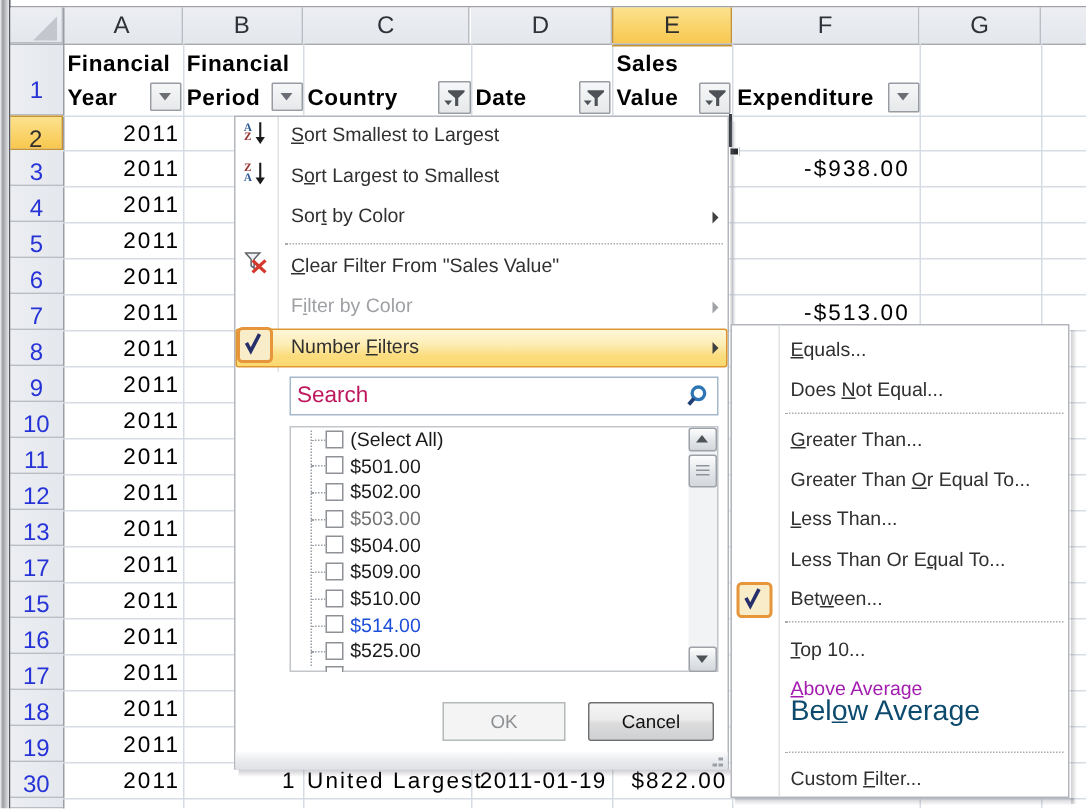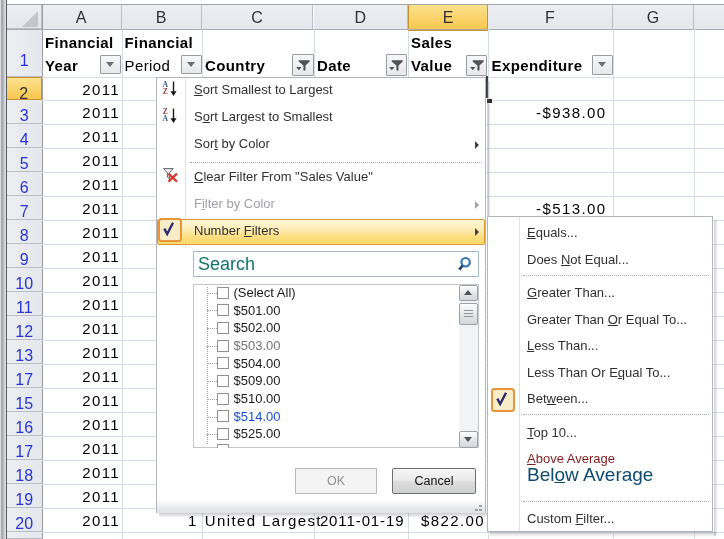--- a/index.html
+++ b/index.html
@@ -48,21 +48,21 @@
 <div class="ghdr" style="top:268.1px;height:23.95px;line-height:32.95px">10</div>
 <div class="ghdr" style="top:292.04999999999995px;height:23.95px;line-height:32.95px">11</div>
 <div class="ghdr" style="top:316.0px;height:23.95px;line-height:32.95px">12</div>
 <div class="ghdr" style="top:339.95px;height:23.95px;line-height:32.95px">13</div>
 <div class="ghdr" style="top:363.9px;height:23.95px;line-height:32.95px">17</div>
 <div class="ghdr" style="top:387.84999999999997px;height:23.95px;line-height:32.95px">15</div>
 <div class="ghdr" style="top:411.8px;height:23.95px;line-height:32.95px">16</div>
 <div class="ghdr" style="top:435.75px;height:23.95px;line-height:32.95px">17</div>
 <div class="ghdr" style="top:459.7px;height:23.95px;line-height:32.95px">18</div>
 <div class="ghdr" style="top:483.65px;height:23.95px;line-height:32.95px">19</div>
-<div class="ghdr" style="top:507.59999999999997px;height:23.95px;line-height:32.95px">20</div>
+<div class="ghdr" style="top:507.59999999999997px;height:23.95px;line-height:32.95px">30</div>
 <div class="ghdr" style="top:531.55px;height:7.4500000000000455px"></div>
 <div class="abs" style="left:41.5px;top:5px;width:1px;height:539px;background:#9b9ea4"></div>
 <div class="vl" style="left:121.5px;top:29px;height:510px"></div>
 <div class="vl" style="left:201.7px;top:29px;height:510px"></div>
 <div class="vl" style="left:313.5px;top:29px;height:510px"></div>
 <div class="vl" style="left:408px;top:29px;height:510px"></div>
 <div class="vl" style="left:488px;top:29px;height:510px"></div>
 <div class="vl" style="left:613px;top:29px;height:510px"></div>
 <div class="vl" style="left:694px;top:29px;height:510px"></div>
 
@@ -82,21 +82,21 @@
 <div class="hl" style="left:41.5px;top:387.84999999999997px;width:682.5px"></div>
 <div class="hl" style="left:41.5px;top:411.8px;width:682.5px"></div>
 <div class="hl" style="left:41.5px;top:435.75px;width:682.5px"></div>
 <div class="hl" style="left:41.5px;top:459.7px;width:682.5px"></div>
 <div class="hl" style="left:41.5px;top:483.65px;width:682.5px"></div>
 <div class="hl" style="left:41.5px;top:507.59999999999997px;width:682.5px"></div>
 <div class="hl" style="left:41.5px;top:531.55px;width:682.5px"></div>
 <div class="abs" style="left:45px;top:33.5px;font-weight:bold;font-size:15px;letter-spacing:0.4px;white-space:nowrap">Financial</div>
 <div class="abs" style="left:45px;top:57px;font-weight:bold;font-size:15px;letter-spacing:0.4px;white-space:nowrap">Year</div>
 <div class="abs" style="left:124.5px;top:33.5px;font-weight:bold;font-size:15px;letter-spacing:0.4px;white-space:nowrap">Financial</div>
-<div class="abs" style="left:124.5px;top:57px;font-weight:normal;font-size:15px;letter-spacing:0.4px;white-space:nowrap">Period</div>
+<div class="abs" style="left:124.5px;top:57px;font-weight:bold;font-size:15px;letter-spacing:0.4px;white-space:nowrap">Period</div>
 <div class="abs" style="left:205px;top:57px;font-weight:bold;font-size:15px;letter-spacing:0.4px;white-space:nowrap">Country</div>
 <div class="abs" style="left:317px;top:57px;font-weight:bold;font-size:15px;letter-spacing:0.4px;white-space:nowrap">Date</div>
 <div class="abs" style="left:411px;top:33.5px;font-weight:bold;font-size:15px;letter-spacing:0.4px;white-space:nowrap">Sales</div>
 <div class="abs" style="left:411px;top:57px;font-weight:bold;font-size:15px;letter-spacing:0.4px;white-space:nowrap">Value</div>
 <div class="abs" style="left:491.5px;top:57px;font-weight:bold;font-size:15px;letter-spacing:0.4px;white-space:nowrap">Expenditure</div>
 <div class="abs" style="left:408px;top:29.5px;width:80px;height:1.5px;background:#c59331"></div>
 <div class="fbtn" style="left:100px;top:54.5px;width:21px;height:19.5px"></div>
 <div class="abs" style="left:106.0px;top:61.75px;width:0;height:0;border-top:5px solid #6b6f75;border-left:4.5px solid transparent;border-right:4.5px solid transparent"></div>
 <div class="fbtn" style="left:180.5px;top:54.5px;width:21px;height:19.5px"></div>
 <div class="abs" style="left:186.5px;top:61.75px;width:0;height:0;border-top:5px solid #6b6f75;border-left:4.5px solid transparent;border-right:4.5px solid transparent"></div>
@@ -176,21 +176,21 @@
 <text x="3.2" y="6.2" text-anchor="middle" font-family="Liberation Serif,serif" font-weight="bold" font-size="7.6" fill="#953735">Z</text>
 <text x="3.2" y="12.6" text-anchor="middle" font-family="Liberation Serif,serif" font-weight="bold" font-size="7.6" fill="#2d5a93">A</text>
 <path d="M11.5 0.5 V11.5" stroke="#1a1a1a" stroke-width="1.4" fill="none"></path>
 <path d="M8.4 10.3 L11.5 15 L14.6 10.3 z" fill="#1a1a1a"></path>
   </svg>
 <svg class="abs" style="left:163.3px;top:167.5px" width="16" height="15" viewBox="0 0 16 15">
 <path d="M0.6 0.6 h9.6 l-3.8 4.2 v6 l-2 -1.6 v-4.4 z" fill="#eef0f2" stroke="#606468" stroke-width="1"></path>
 <path d="M5.4 5.6 L14 13.6 M14 5.6 L5.4 13.6" stroke="#d5382c" stroke-width="2.2"></path>
   </svg>
 <div class="abs" style="left:193px;top:251px;width:286px;height:26px;box-sizing:border-box;border:1px solid #a6b8cc;background:#fff"></div>
-<div class="abs" style="left:198px;top:251px;height:26px;line-height:26px;font-size:18px;color:#0f766e">Search</div>
+<div class="abs" style="left:198px;top:251px;height:26px;line-height:26px;font-size:15px;color:#be185d">Search</div>
 <svg class="abs" style="left:456.2px;top:254.5px" width="18" height="19" viewBox="0 0 18 19">
 <circle cx="9.6" cy="7.2" r="4.2" fill="none" stroke="#2e75b5" stroke-width="2.2"></circle>
 <path d="M6.6 10.6 L3.2 14.6" stroke="#1f3f77" stroke-width="2.6"></path>
   </svg>
 <div class="abs" style="left:193px;top:283.5px;width:286px;height:164.5px;box-sizing:border-box;border:1px solid #c2c5c9;background:#fff;overflow:hidden"></div>
 <div class="abs" style="left:206.5px;top:292.65000000000003px;width:10px;height:0;border-top:1px dotted #9aa0a6"></div>
 <div class="cb" style="left:217px;top:286.5px"></div>
 <div class="abs" style="left:233.5px;top:283.8px;height:17.7px;line-height:17.7px;font-size:13px;color:#1a1a1a;white-space:nowrap">(Select All)</div>
 <div class="abs" style="left:206.5px;top:310.35px;width:10px;height:0;border-top:1px dotted #9aa0a6"></div>
 <div class="cb" style="left:217px;top:304.2px"></div>
@@ -248,15 +248,15 @@
 <div class="abs" style="left:527px;top:333.0px;height:26.5px;line-height:26.5px;font-size:13px;color:#303030;white-space:nowrap"><u>L</u>ess Than...</div>
 <div class="abs" style="left:527px;top:359.5px;height:26.5px;line-height:26.5px;font-size:13px;color:#303030;white-space:nowrap">Less Than Or E<u>q</u>ual To...</div>
 <div class="abs" style="left:527px;top:386.0px;height:26.5px;line-height:26.5px;font-size:13px;color:#303030;white-space:nowrap">Bet<u>w</u>een...</div>
 <div class="abs" style="left:490.5px;top:388.1px;width:24px;height:24px;box-sizing:border-box;
  border:2px solid #e6953a;border-radius:3.5px;background:#f8edc8"></div>
 <svg class="abs" style="left:490.5px;top:388.1px" width="24" height="24" viewBox="0 0 24 24">
 <path d="M6.3 10.6 L9.2 16 L15 4.8" fill="none" stroke="#272f6a" stroke-width="2.4"></path>
   </svg>
 <div class="abs" style="left:523px;top:414.0px;width:186px;height:0;border-top:1px dotted #a8acb0"></div>
 <div class="abs" style="left:527px;top:419.5px;height:26.5px;line-height:26.5px;font-size:13px;color:#303030;white-space:nowrap"><u>T</u>op 10...</div>
-<div class="abs" style="left:527px;top:446.0px;height:26.5px;line-height:26.5px;font-size:13px;color:#7f1d1d;white-space:nowrap"><u>A</u>bove Average</div>
+<div class="abs" style="left:527px;top:446.0px;height:26.5px;line-height:26.5px;font-size:13px;color:#a21caf;white-space:nowrap"><u>A</u>bove Average</div>
 <div class="abs" style="left:527px;top:462px;height:26.5px;line-height:26.5px;font-size:19px;color:#0c4a6e;white-space:nowrap">Bel<u>o</u>w Average</div>
 <div class="abs" style="left:523px;top:500.5px;width:186px;height:0;border-top:1px dotted #a8acb0"></div>
 <div class="abs" style="left:527px;top:506.0px;height:26.5px;line-height:26.5px;font-size:13px;color:#303030;white-space:nowrap">Custom <u>F</u>ilter...</div>
 </body></html>

